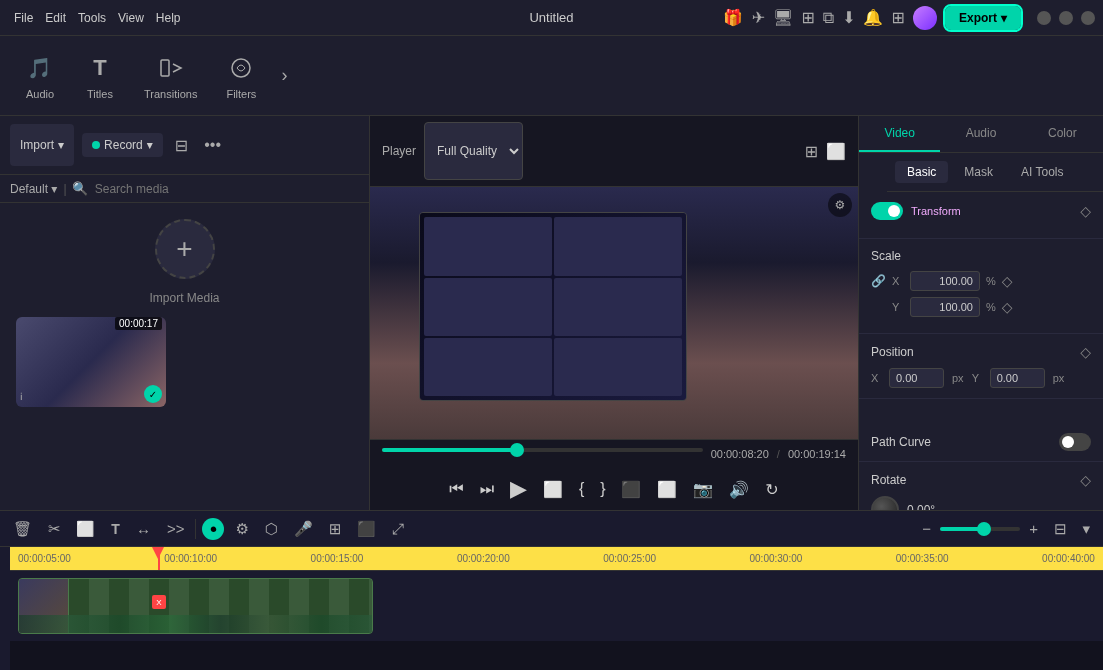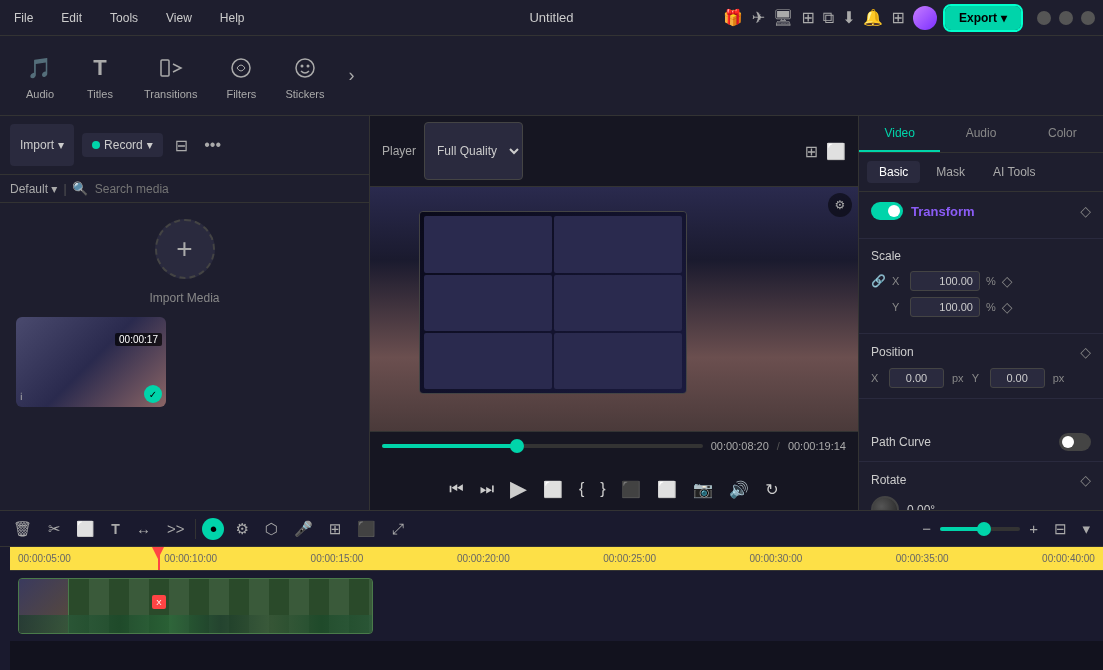--- a/index.html
+++ b/index.html
@@ -18,21 +18,20 @@
       display: flex;
       align-items: center;
       background: #1e1e2e;
       height: 36px;
       padding: 0 8px;
       justify-content: space-between;
       border-bottom: 1px solid #333;
     }
     .title-bar-left {
       display: flex;
-      gap: 16px;
       align-items: flex-start;
     }
     .menu-item {
       font-size: 12px;
       color: #ccc;
       cursor: pointer;
       padding: 4px 6px;
     }
     .title-center {
       font-size: 13px;
@@ -222,21 +221,21 @@
       background: linear-gradient(135deg, #3a3a5e, #1a1a2e);
       align-self: flex-start;
     }
     .media-thumb-inner {
       width: 100%;
       height: 100%;
       background: linear-gradient(135deg, #4a4a6e 0%, #2a2a4e 50%, #8b6565 100%);
     }
     .media-duration {
       position: absolute;
-      top: 16px;
+      top: 0;
       right: 4px;
       background: rgba(0,0,0,0.7);
       color: #fff;
       font-size: 10px;
       padding: 1px 4px;
       border-radius: 2px;
     }
     .media-check {
       position: absolute;
       bottom: 4px;
@@ -350,23 +349,22 @@
       justify-content: center;
       font-size: 12px;
       color: #aaa;
     }
     .player-controls {
       padding: 8px 12px;
       border-top: 1px solid #333;
     }
     .progress-bar-container {
       display: flex;
-      align-items: center;
       gap: 8px;
-      margin-bottom: 24px;
+      margin-bottom: 16px;
     }
     .progress-bar {
       flex: 1;
       height: 4px;
       background: #333;
       border-radius: 2px;
       position: relative;
     }
     .progress-fill {
       width: 42%;
@@ -433,20 +431,21 @@
     }
     .right-tab.active {
       color: #00d4aa;
       border-bottom: 2px solid #00d4aa;
     }
     .sub-tabs {
       display: flex;
       padding: 8px;
       gap: 4px;
       border-bottom: 1px solid #333;
+      margin-left: 28px;
     }
     .sub-tab {
       padding: 4px 12px;
       border-radius: 4px;
       font-size: 12px;
       cursor: pointer;
       color: #aaa;
     }
     .sub-tab.active {
       background: #2a2a3e;
@@ -491,23 +490,23 @@
     .toggle-switch.off::after {
       right: auto;
       left: 3px;
     }
     .diamond-icon {
       color: #888;
       font-size: 14px;
       cursor: pointer;
     }
     .section-title {
-      font-size: 13px;
-      color: #8b5cf6;
-      font-weight: 700;
+      font-size: 11px;
+      color: #f0abfc;
+      font-weight: 400;
     }
     .scale-row {
       display: flex;
       align-items: center;
       gap: 6px;
       margin-bottom: 6px;
     }
     .scale-label {
       font-size: 11px;
       color: #888;
@@ -538,21 +537,21 @@
       width: 10px;
     }
     .pos-input {
       background: #2a2a3e;
       border: 1px solid #444;
       color: #ccc;
       border-radius: 3px;
       padding: 3px 6px;
       font-size: 11px;
       width: 55px;
-      text-align: center;
+      text-align: left;
     }
     .pos-unit {
       font-size: 11px;
       color: #888;
     }
     .path-curve-row {
       display: flex;
       align-items: center;
       justify-content: space-between;
       margin-top: 24px;
@@ -834,31 +833,20 @@
     <span class="toolbar-label">Transitions</span>
   </div>
   <div class="toolbar-item">
     <div class="icon-circle">
       <svg width="24" height="24" viewBox="0 0 24 24" fill="none">
         <circle cx="12" cy="12" r="9" stroke="#aaa" stroke-width="1.5"></circle>
         <path d="M8 12 Q12 6 16 12 Q12 18 8 12" stroke="#aaa" stroke-width="1" fill="none"></path>
       </svg>
     </div>
     <span class="toolbar-label">Filters</span>
-  </div>
-  <div class="toolbar-item">
-    <div class="icon-circle">
-      <svg width="24" height="24" viewBox="0 0 24 24" fill="none">
-        <circle cx="12" cy="12" r="9" stroke="#aaa" stroke-width="1.5"></circle>
-        <circle cx="9" cy="10" r="1.5" fill="#aaa"></circle>
-        <circle cx="15" cy="10" r="1.5" fill="#aaa"></circle>
-        <path d="M8 15 Q12 19 16 15" stroke="#aaa" stroke-width="1.5" fill="none"></path>
-      </svg>
-    </div>
-    <span class="toolbar-label">Stickers</span>
   </div>
   <span class="toolbar-more">›</span>
 </div>
 
 <div class="main-content">
 
   <div class="left-panel">
     <div class="left-panel-toolbar">
       <button class="import-btn">
         <span>Import</span>

